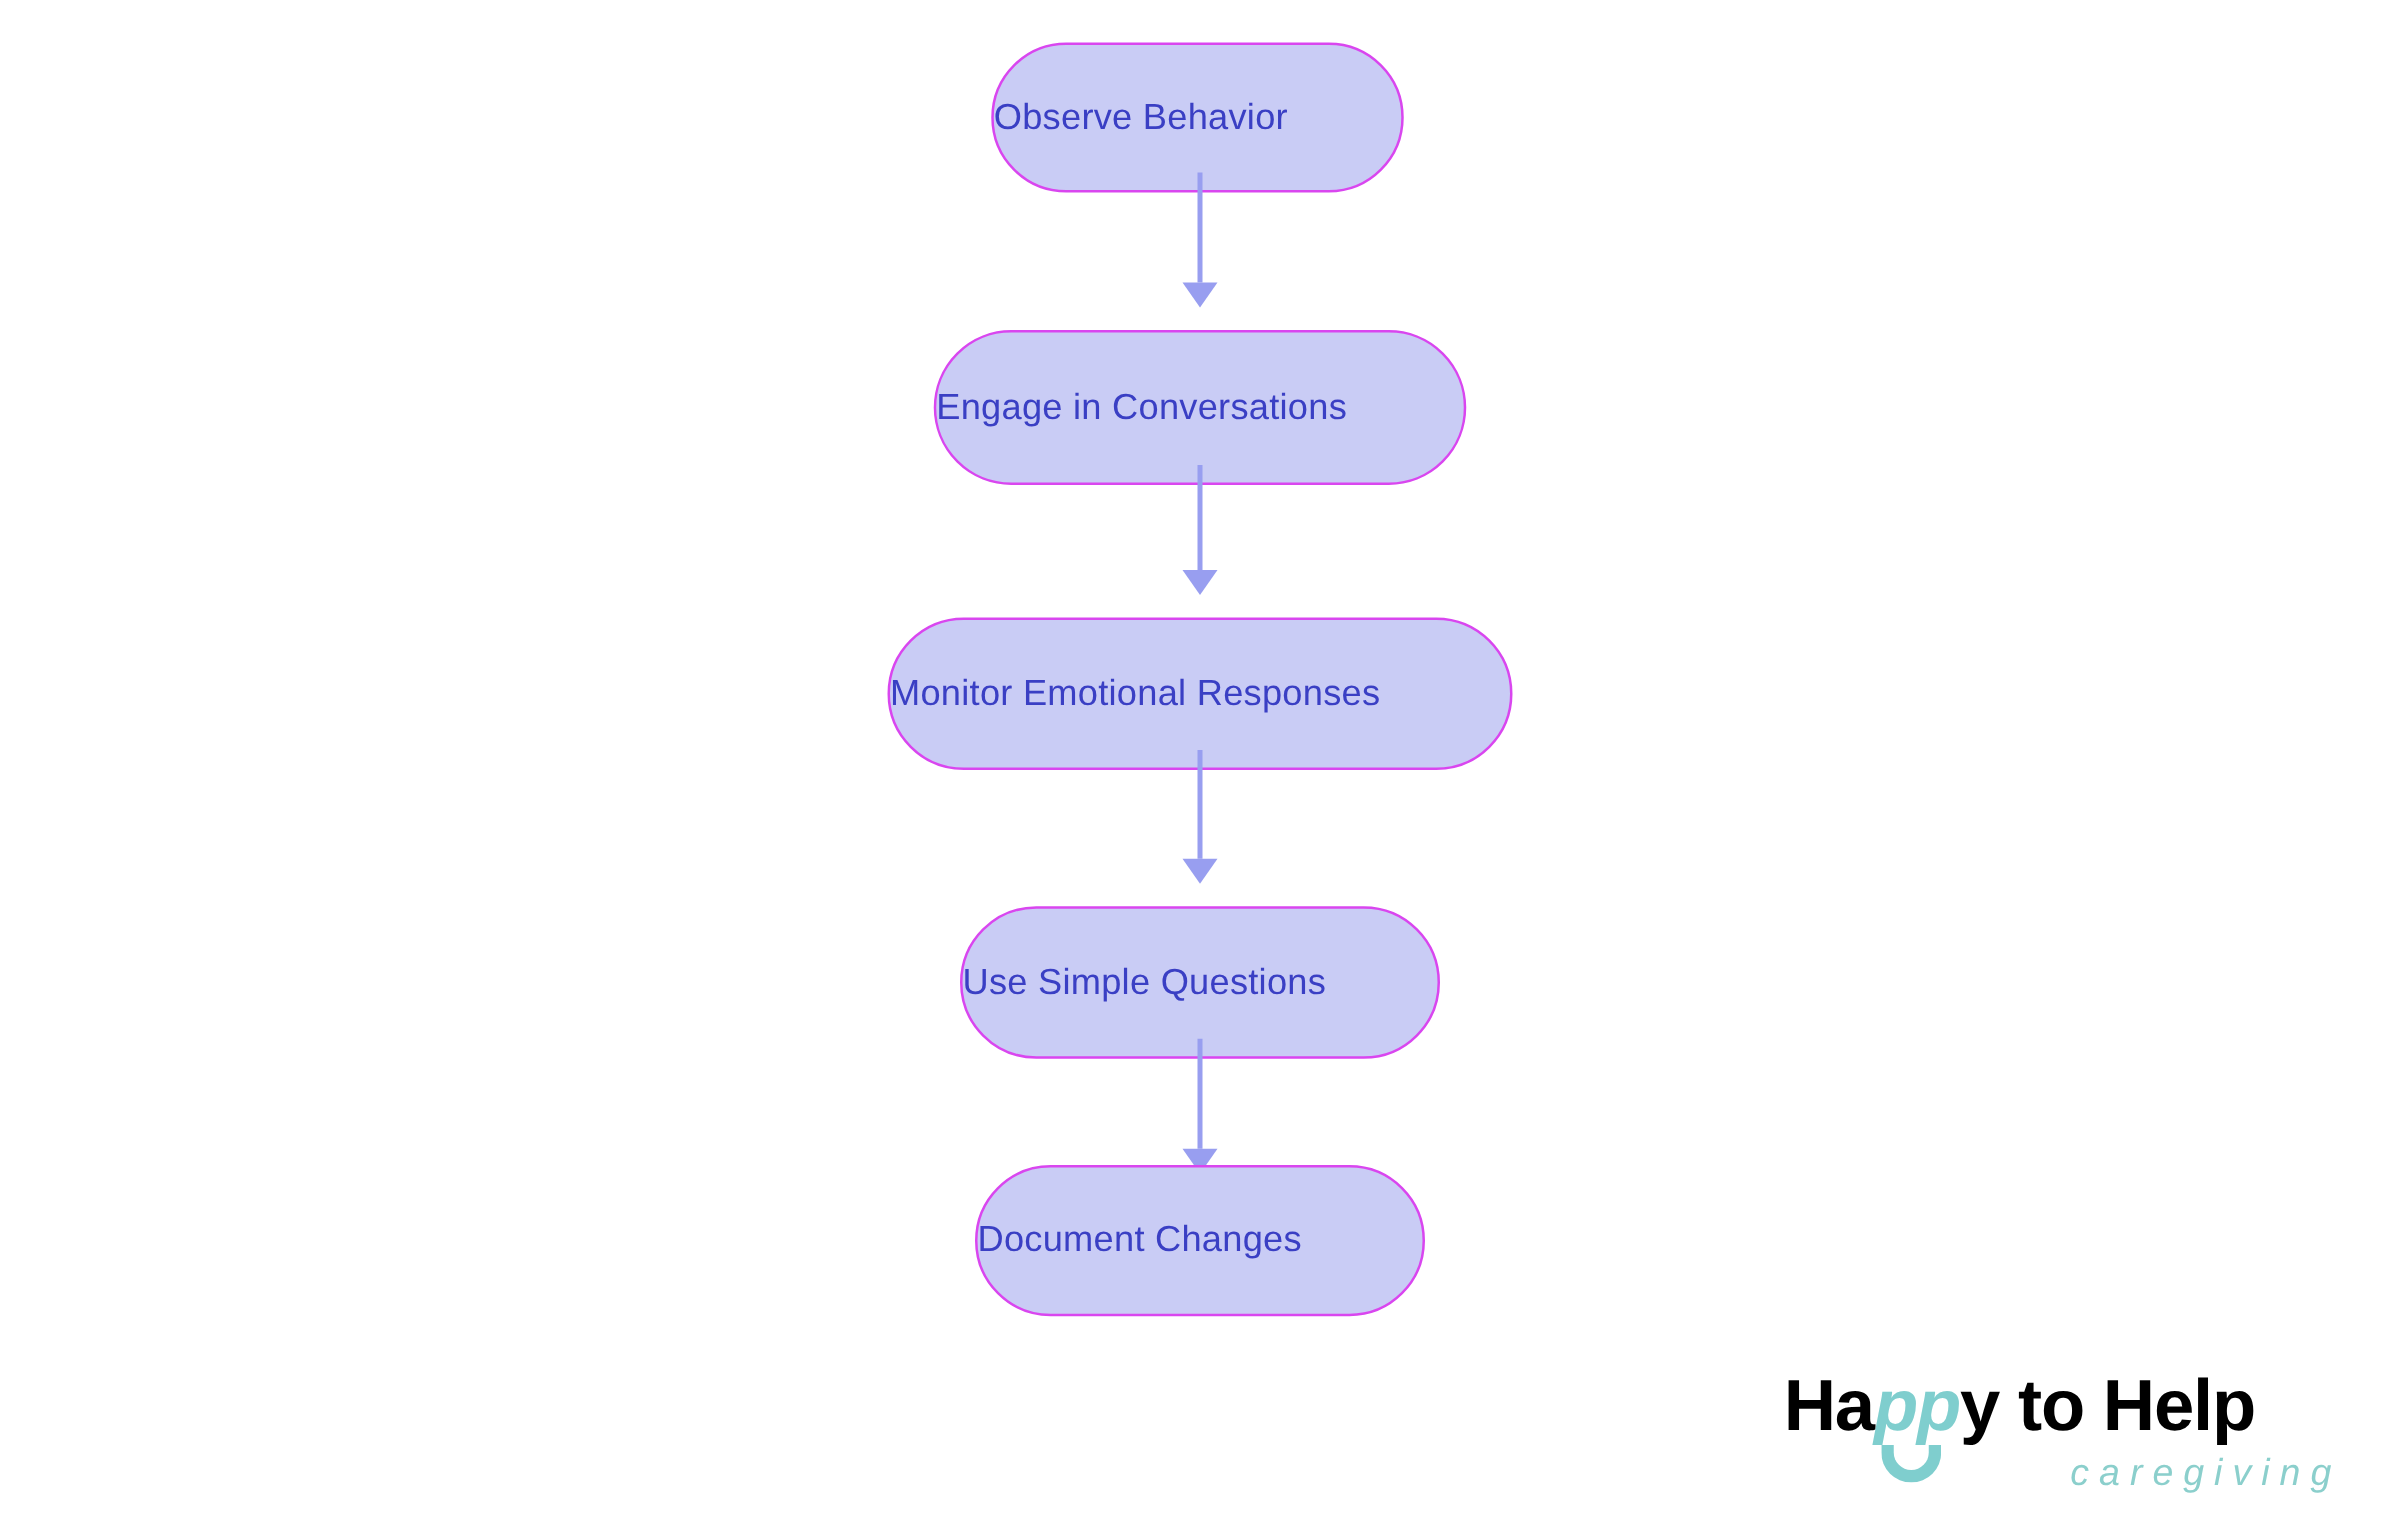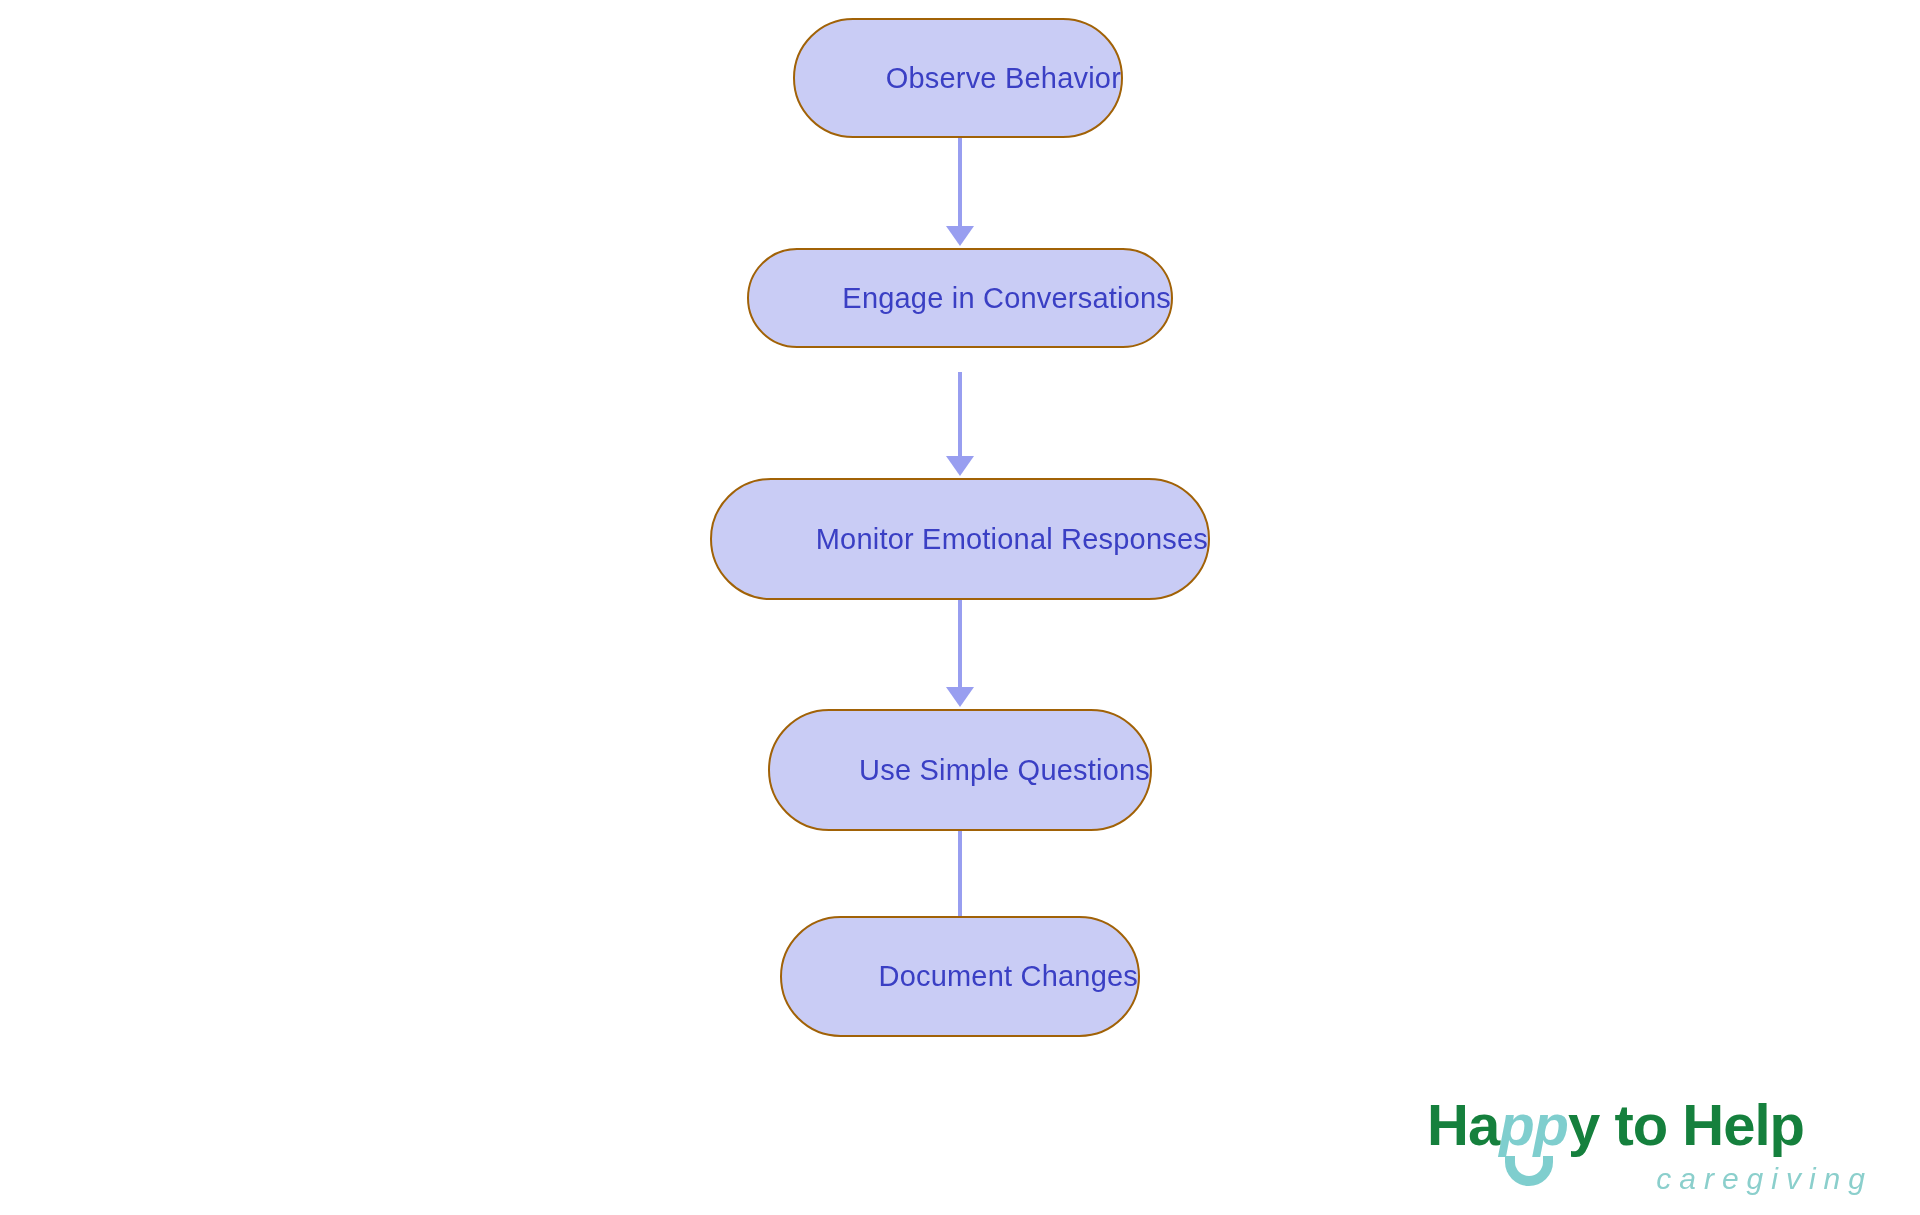--- a/index.html
+++ b/index.html
@@ -13,34 +13,35 @@
     width: 1920px;
     height: 1215px;
     background: #ffffff;
     overflow: hidden;
   }
   
   .flow-node {
     position: absolute;
     box-sizing: border-box;
     background: #c9ccf5;
-    border: 2px solid #a16207;
+    border: 2px solid #d946ef;
     border-radius: 62px;
     display: flex;
     align-items: center;
-    justify-content: flex-end;
+    justify-content: flex-start;
+    margin-top: 16px;
   }
   .flow-node .node-label {
     color: #3a3fc4;
     font-size: 29px;
     letter-spacing: 0.2px;
     white-space: nowrap;
   }
   .node-1 { left: 793px; top: 18px;  width: 330px; height: 120px; }
-  .node-2 { left: 747px; top: 248px; width: 426px; height: 100px; }
+  .node-2 { left: 747px; top: 248px; width: 426px; height: 124px; }
   .node-3 { left: 710px; top: 478px; width: 500px; height: 122px; }
   .node-4 { left: 768px; top: 709px; width: 384px; height: 122px; }
   .node-5 { left: 780px; top: 916px; width: 360px; height: 121px; }
 
   
   .flow-arrow {
     position: absolute;
     left: 942px;
     width: 36px;
     display: flex;
@@ -71,21 +72,21 @@
     top: 1096px;
     width: 452px;
   }
   .logo-main {
     font-weight: bold;
     font-size: 58px;
     line-height: 1;
     letter-spacing: -1px;
     white-space: nowrap;
   }
-  .logo-coral { color: #15803d; }
+  .logo-coral { color: #000000; }
   .logo-teal  { color: #7fcece; font-style: italic; }
   .pp-wrap {
     position: relative;
     display: inline-block;
   }
   .smile {
     position: absolute;
     left: 6px;
     top: 60px;
     width: 28px;

